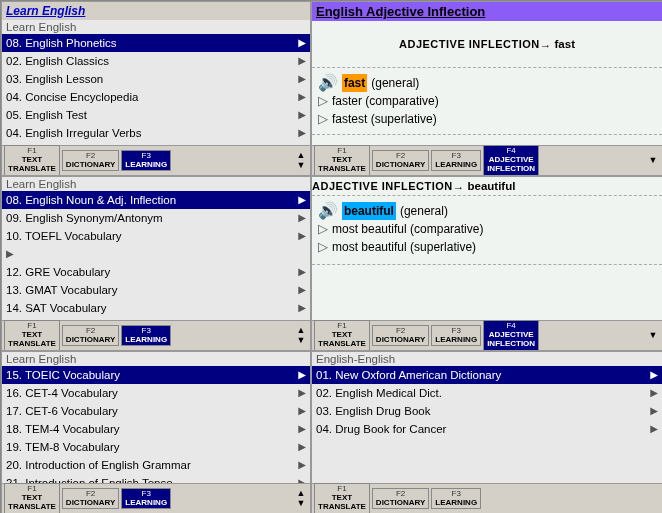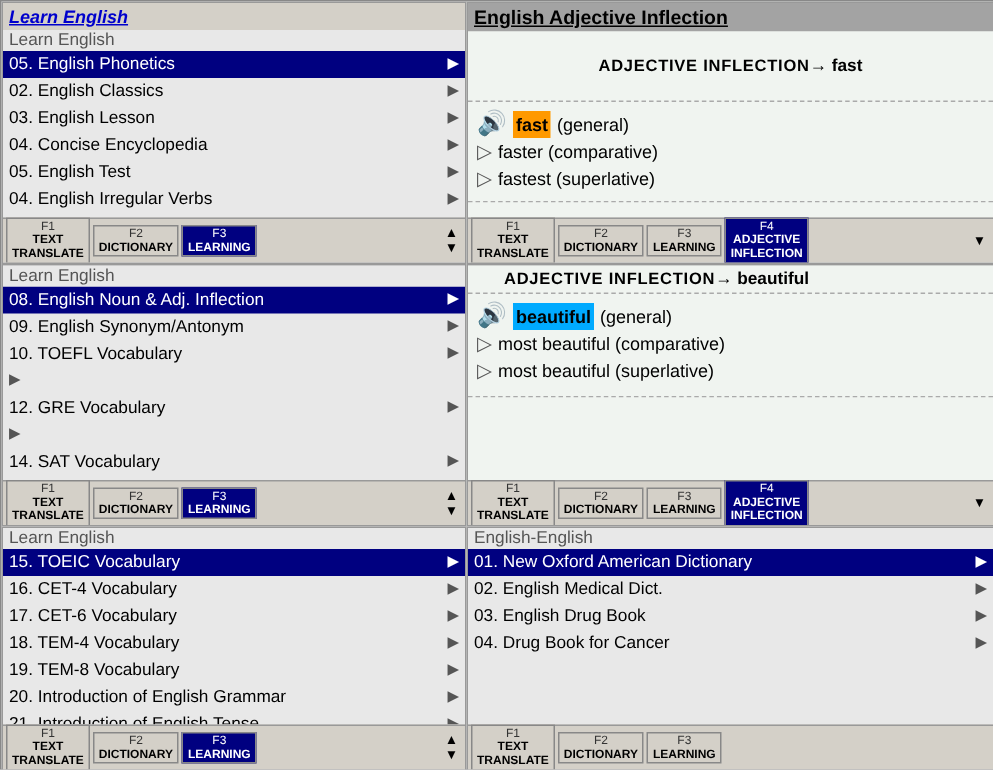--- a/index.html
+++ b/index.html
@@ -123,21 +123,21 @@
 </head>
 <body>
 
 <div class="main-container">
 
   <div class="panel">
     <div class="panel-title">Learn English</div>
     <div style="padding:1px 4px;font-size:11.5px;color:#555;background:#e8e8e8;">Learn English</div>
     <div class="panel-content">
       <div class="list-item selected">
-        <span>05. English Phonetics</span>
+        <span>08. English Phonetics</span>
         <span class="arrow">▶</span>
       </div>
       <div class="list-item">
         <span>02. English Classics</span>
         <span class="arrow">▶</span>
       </div>
       <div class="list-item">
         <span>03. English Lesson</span>
         <span class="arrow">▶</span>
       </div>
@@ -173,21 +173,21 @@
           <span class="f-label">LEARNING</span>
         </button>
       <div class="vertical-scroll">
         <span class="v-arr">▲</span>
         <span class="v-arr">▼</span>
       </div>
     </div>
   </div>
 
   <div class="panel" style="background:#f0f4f0;">
-    <div class="panel-title" style="font-style:normal;color:#000;font-weight:bold;font-size:13px;background:#a3a3a3;">English Adjective Inflection</div>
+    <div class="panel-title" style="font-style:normal;color:#000;font-weight:bold;font-size:13px;background:#8b5cf6;">English Adjective Inflection</div>
     <div style="padding:17px 6px;font-size:11.5px;border-bottom:1px dashed #aaa;background:#f0f4f0;text-align:center;">
       <span style="font-weight:bold;font-size:11px;text-transform:uppercase;letter-spacing:0.5px;">ADJECTIVE INFLECTION</span><span>→</span><span style="font-weight:bold;"> fast</span>
     </div>
     <div style="flex:1;padding:6px 6px;background:#f0f4f0;border-bottom:1px dashed #aaa;">
       <div class="adj-item">
         <span style="font-size:16px;">🔊</span>
         <span style="background:#ff9900;font-weight:bold;padding:0 2px;">fast</span>
         <span> (general)</span>
       </div>
       <div class="adj-item">
@@ -241,20 +241,21 @@
         <span class="arrow">▶</span>
       </div>
       <div class="list-item">
         <span class="arrow">▶</span>
       </div>
       <div class="list-item">
         <span>12. GRE Vocabulary</span>
         <span class="arrow">▶</span>
       </div>
       <div class="list-item">
+        <span>13. GMAT Vocabulary</span>
         <span class="arrow">▶</span>
       </div>
       <div class="list-item">
         <span>14. SAT Vocabulary</span>
         <span class="arrow">▶</span>
       </div>
     </div>
     <div class="panel-footer">
       <button class="footer-btn">
           <span class="f-key">F1</span>
@@ -270,21 +271,21 @@
           <span class="f-label">LEARNING</span>
         </button>
       <div class="vertical-scroll">
         <span class="v-arr">▲</span>
         <span class="v-arr">▼</span>
       </div>
     </div>
   </div>
 
   <div class="panel" style="background:#f0f4f0;">
-    <div style="padding:3px 24px;font-size:11.5px;border-bottom:1px dashed #aaa;background:#f0f4f0;">
+    <div style="padding:3px 0;font-size:11.5px;border-bottom:1px dashed #aaa;background:#f0f4f0;">
       <span style="font-weight:bold;font-size:11px;text-transform:uppercase;letter-spacing:0.5px;">ADJECTIVE INFLECTION</span><span>→</span><span style="font-weight:bold;"> beautiful</span>
     </div>
     <div style="flex:1;padding:6px 6px;background:#f0f4f0;border-bottom:1px dashed #aaa;">
       <div class="adj-item">
         <span style="font-size:16px;">🔊</span>
         <span style="background:#00aaff;font-weight:bold;padding:0 2px;">beautiful</span>
         <span> (general)</span>
       </div>
       <div class="adj-item">
         <span style="font-size:13px;color:#555;">▷</span>

